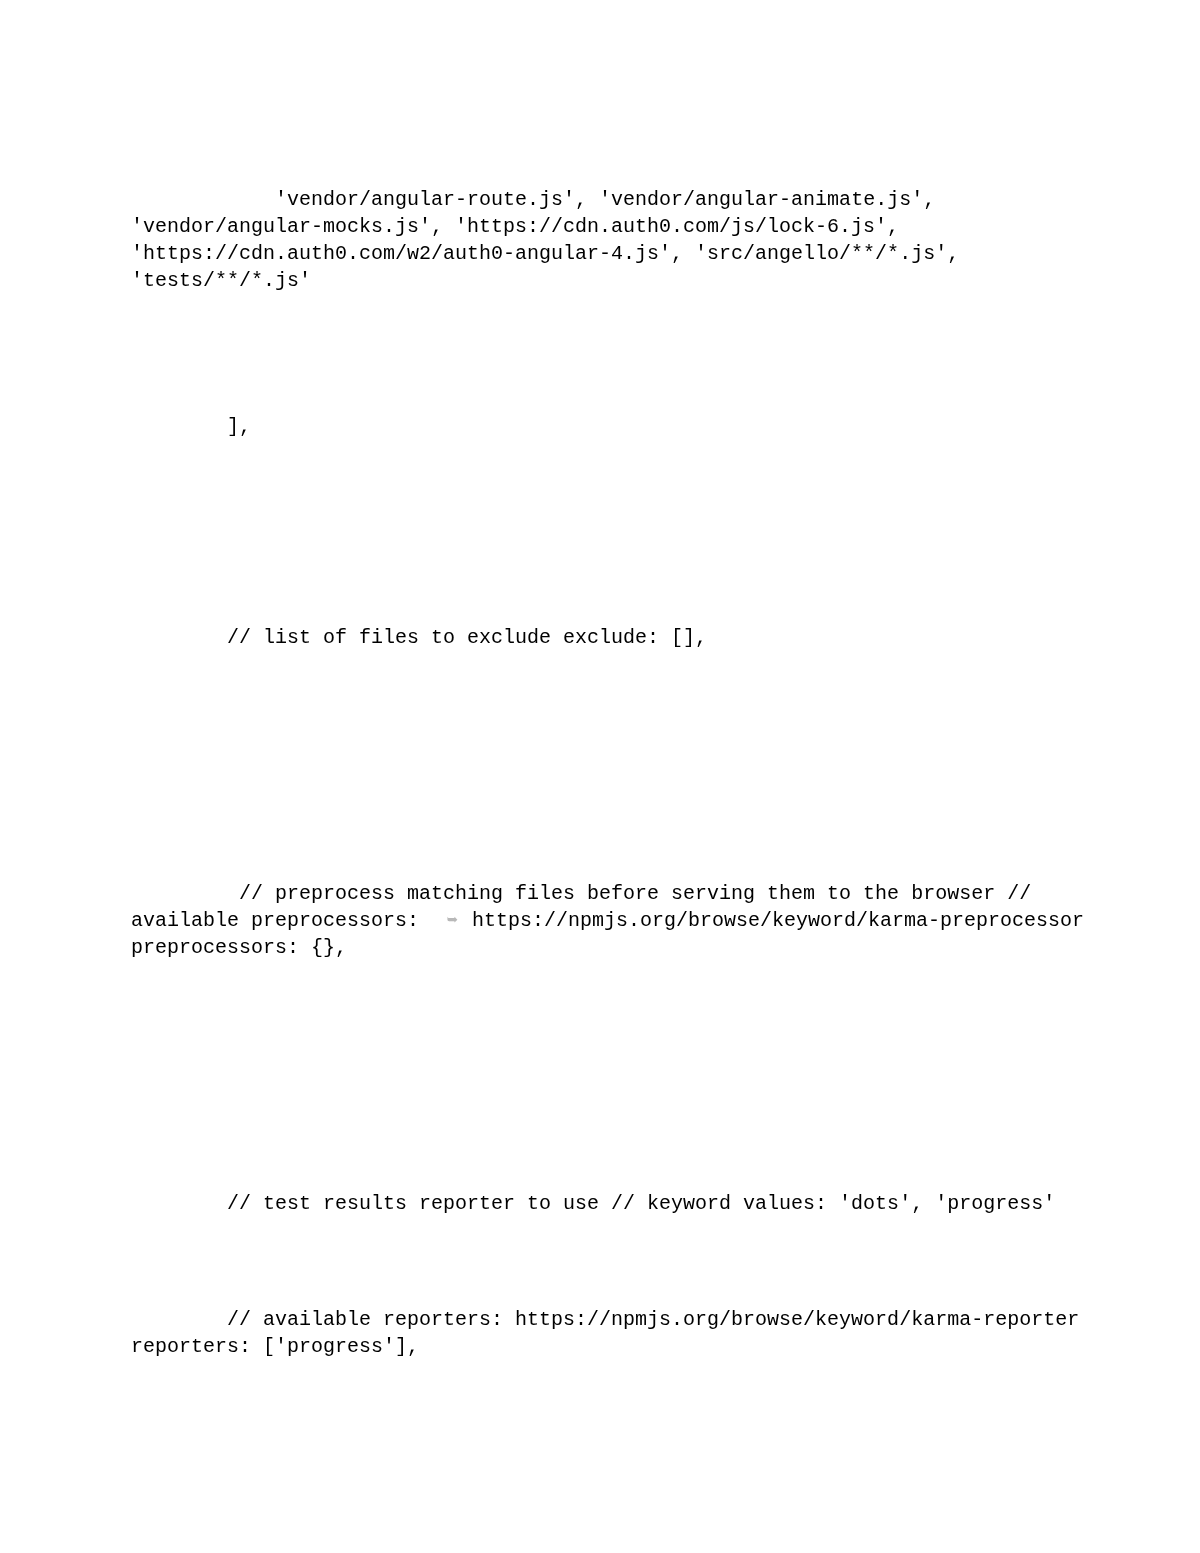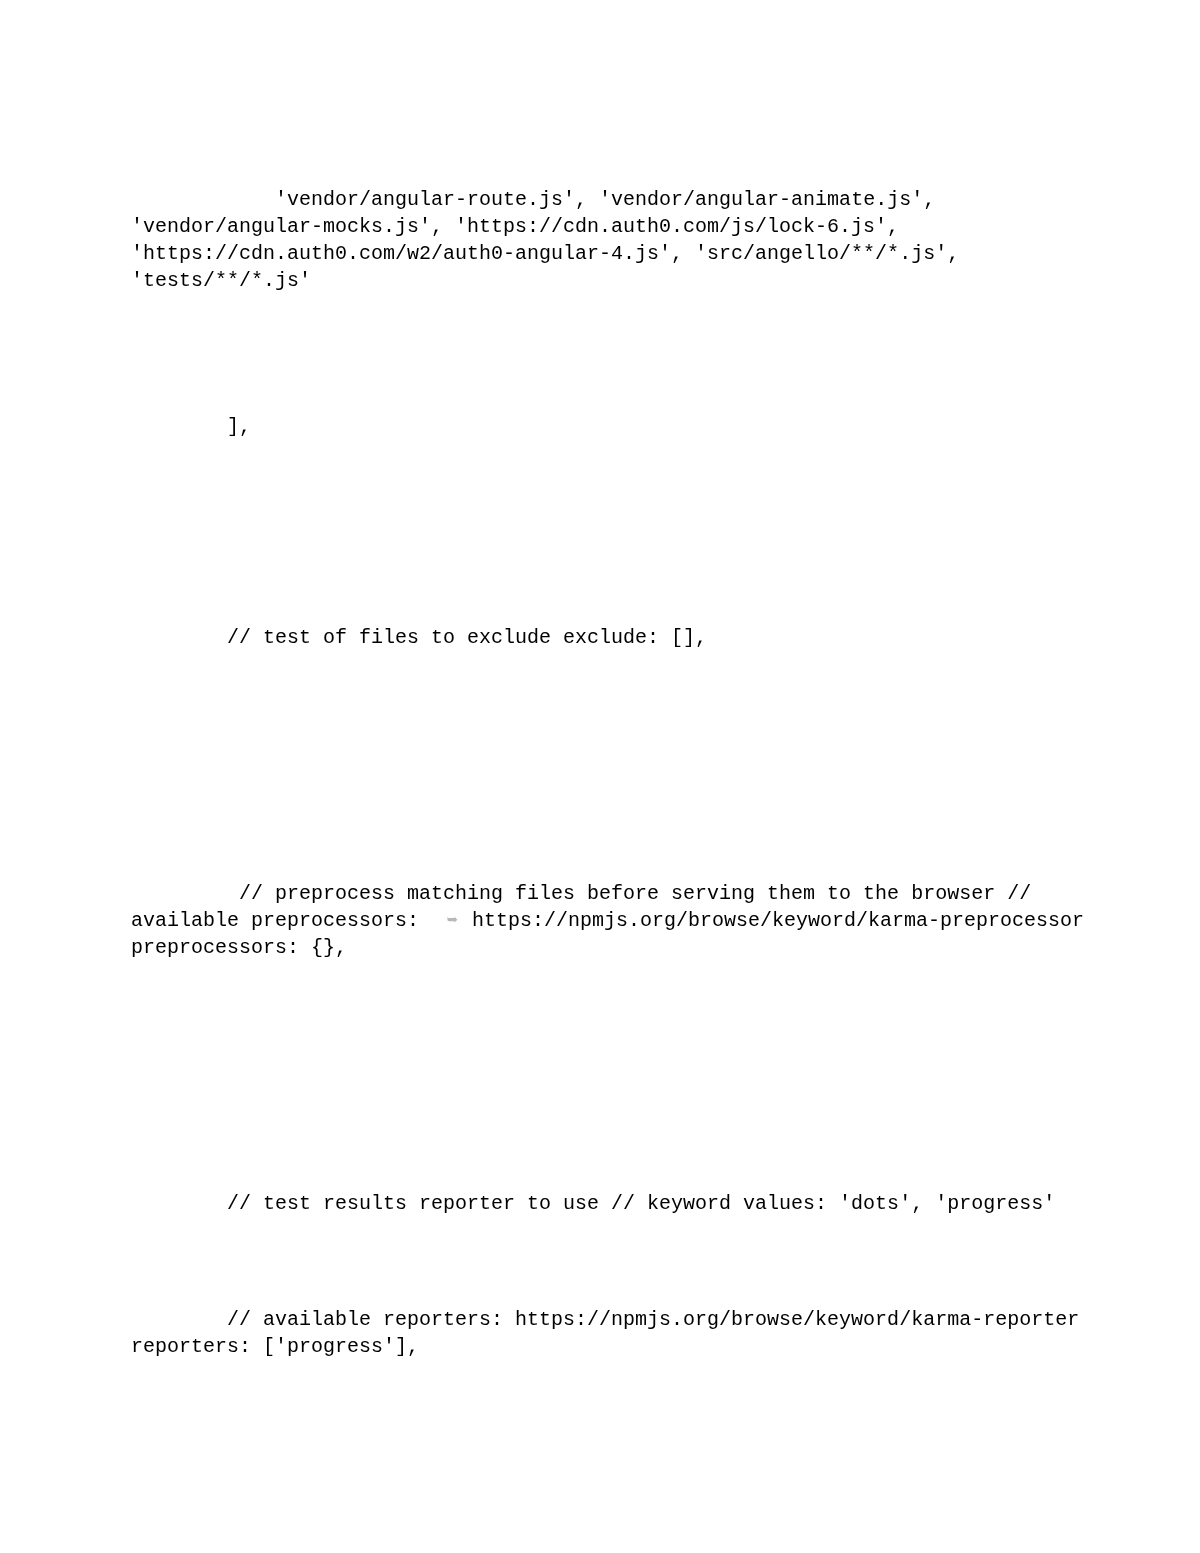--- a/index.html
+++ b/index.html
@@ -45,21 +45,21 @@
 <body>
 
 <div class="block">            'vendor/angular-route.js', 'vendor/angular-animate.js', 'vendor/angular-mocks.js', 'https://cdn.auth0.com/js/lock-6.js', 'https://cdn.auth0.com/w2/auth0-angular-4.js', 'src/angello/**/*.js', 'tests/**/*.js'</div>
 
 <div class="gap-sm"></div>
 
 <div class="block">        ],</div>
 
 <div class="gap-md"></div>
 
-<div class="block">        // test of files to exclude exclude: [],</div>
+<div class="block">        // list of files to exclude exclude: [],</div>
 
 <div class="gap-lg"></div>
 
 <div class="block"><span>        // preprocess matching files before serving them to the browser // available preprocessors: </span><span class="link-arrow">➥</span><span>https://npmjs.org/browse/keyword/karma-preprocessor</span><span> preprocessors: {},</span></div>
 
 <div class="gap-lg"></div>
 
 <div class="block">        // test results reporter to use // keyword values: 'dots', 'progress'</div>
 
 <div class="gap-xl"></div>

